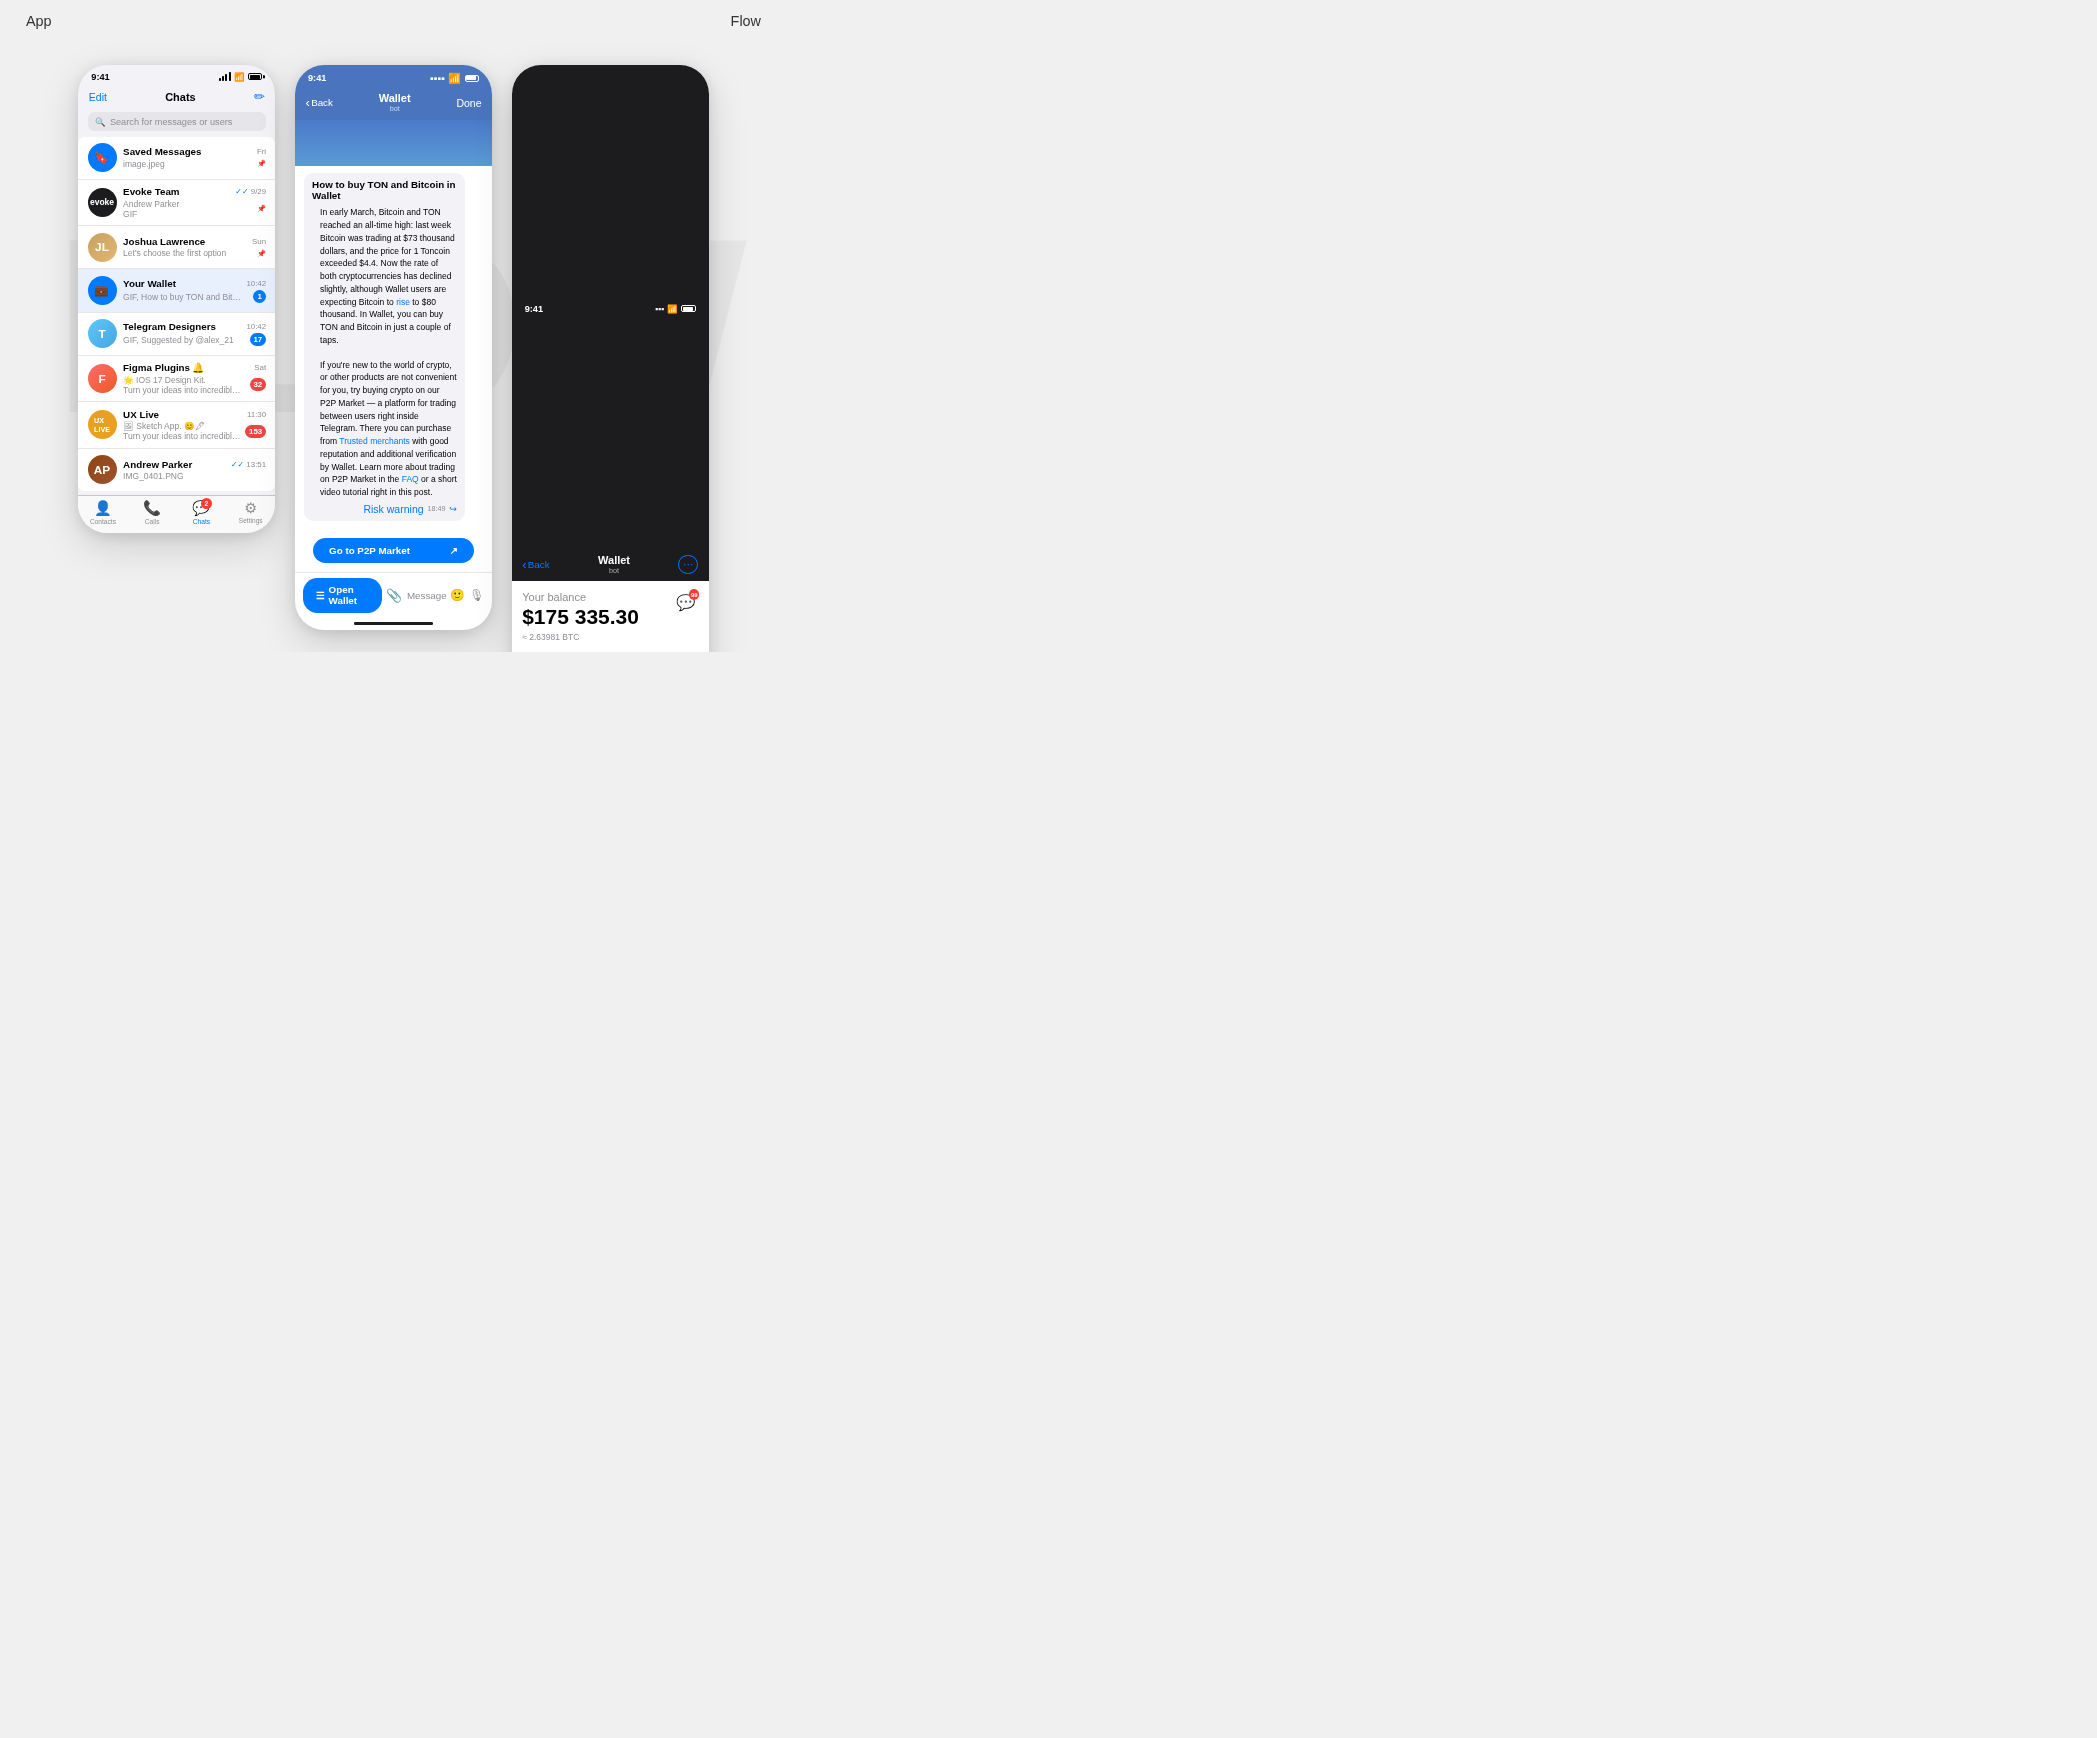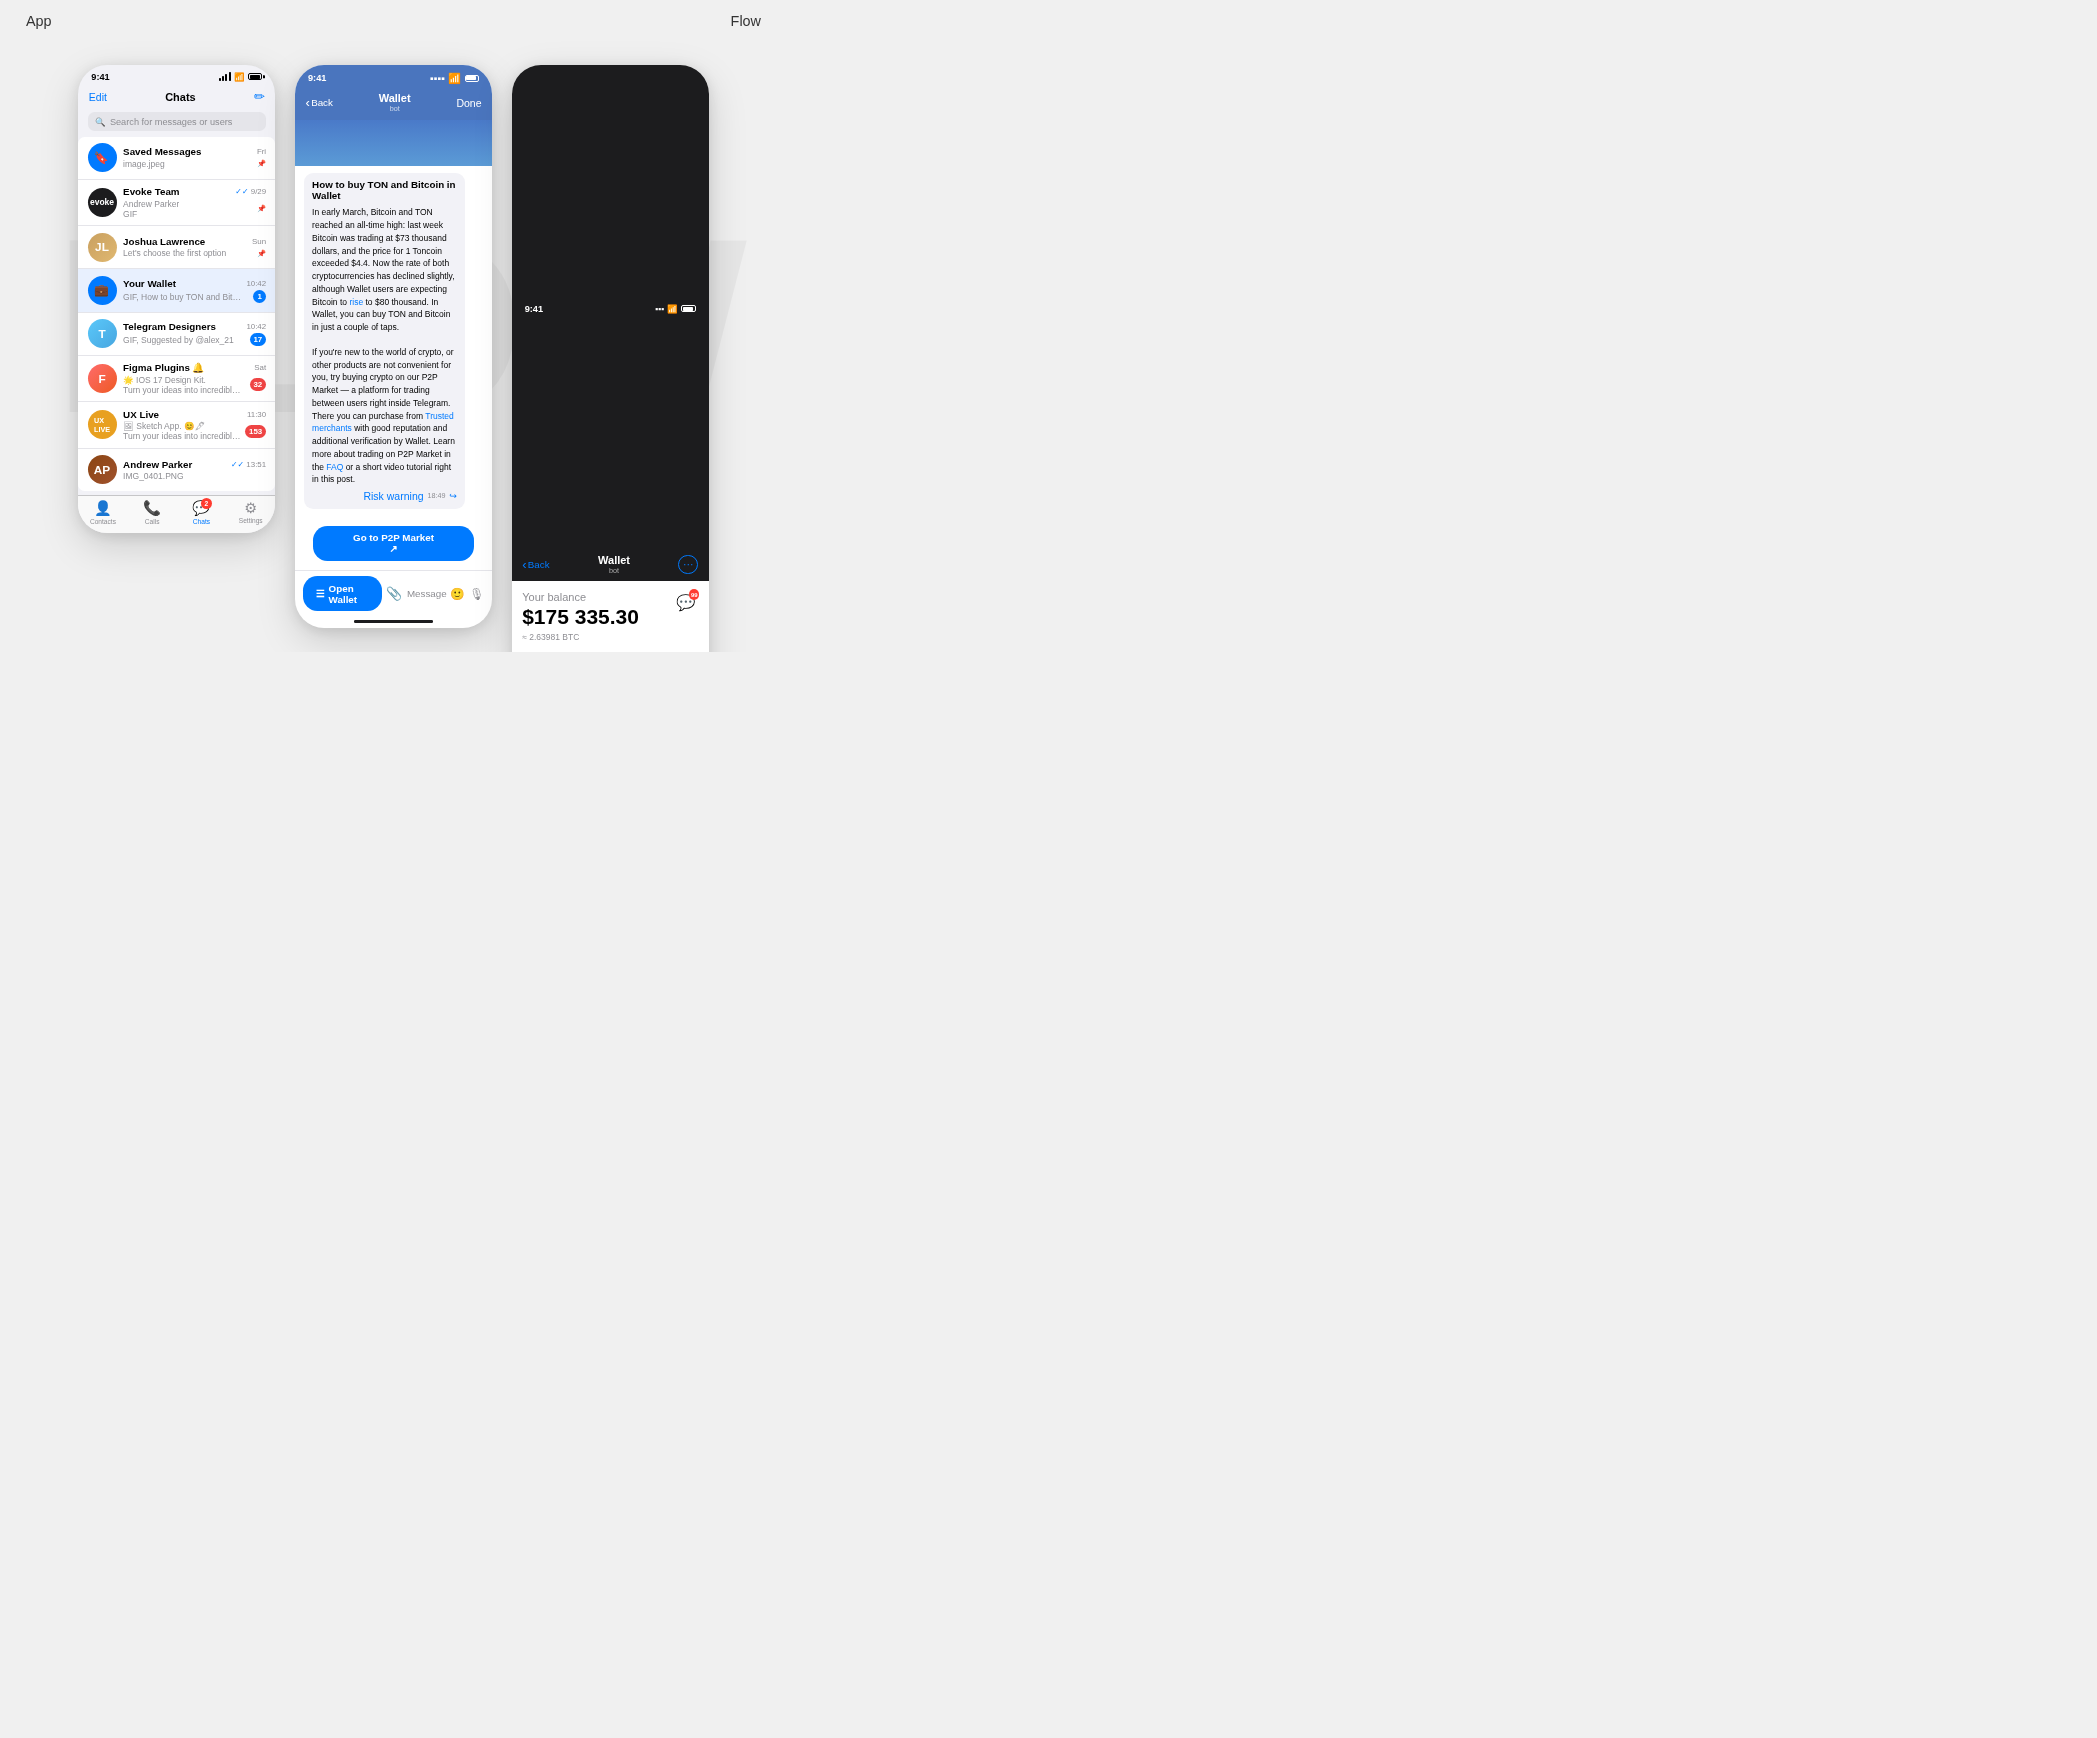--- a/index.html
+++ b/index.html
@@ -246,39 +246,38 @@
       padding: 0 2.6px;
     }
     .chat-bubble {
       background: #f2f2f7;
       border-radius: 9.2px;
       padding: 6.6px 7.9px;
       max-width: 90%;
       margin-bottom: 6.6px;
     }
     .bubble-title { font-size: 9.8px; font-weight: 700; color: #000; margin-bottom: 5.2px; }
-    .bubble-text { font-size: 8.5px; color: #000; line-height: 1.5; }
+    .bubble-text { font-size: 8.5px; color: #000; line-height: 1.5; margin-left: 8px; }
     .bubble-link { color: #007aff; text-decoration: none; }
     .bubble-time-row { display: flex; justify-content: flex-end; align-items: center; gap: 3.9px; margin-top: 3.9px; }
     .bubble-time { font-size: 7.2px; color: #8e8e93; }
     .forward-icon { color: #007aff; font-size: 9.2px; }
 
     .go-to-market-btn {
       background: #007aff;
       color: #fff;
       border-radius: 14.4px;
       padding: 6.6px 15.7px;
       font-size: 9.8px;
       font-weight: 600;
       text-align: center;
       margin: 0 9.2px 5.2px;
       display: flex;
       align-items: center;
       justify-content: space-between;
-      flex-direction: column;
     }
 
     
     .open-wallet-bar {
       display: flex;
       align-items: center;
       padding: 5.2px 7.9px;
       border-top: 0.3px solid #e5e5ea;
       gap: 5.2px;
     }

